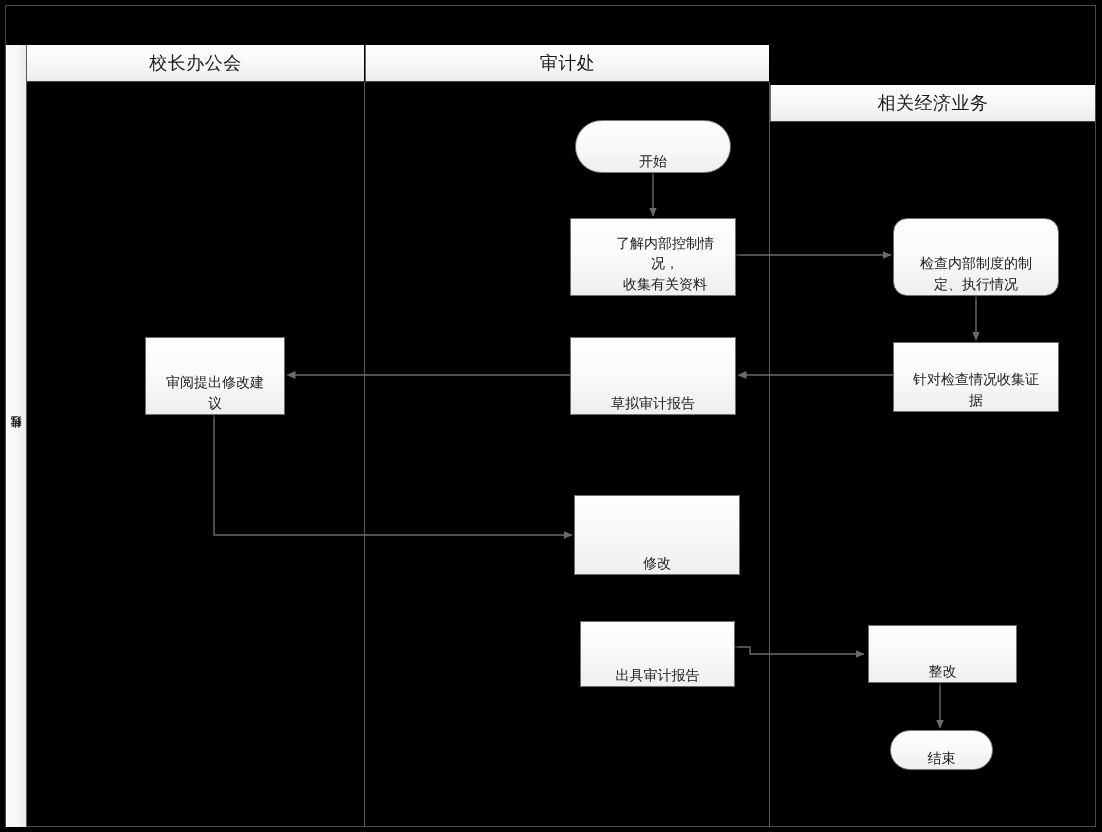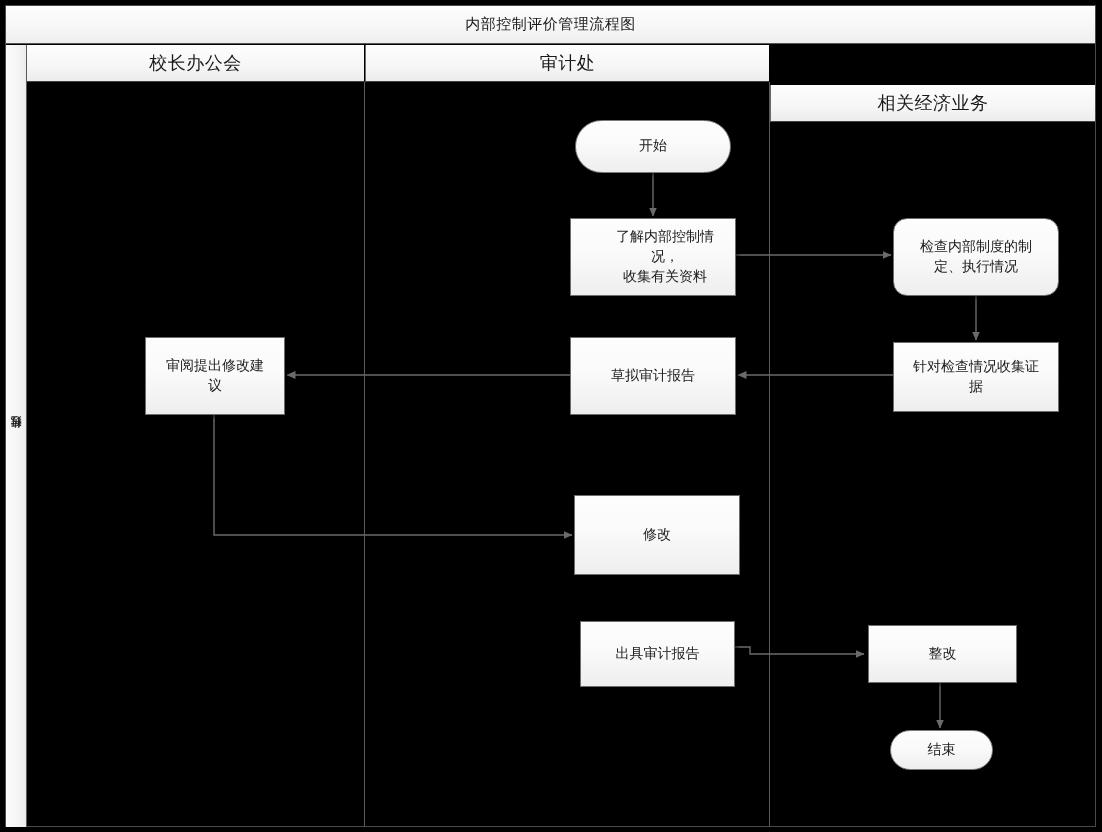--- a/index.html
+++ b/index.html
@@ -106,21 +106,21 @@
     background: #5c5c5c;
   }
   #divider-1 { left: 364px; }
   #divider-2 { left: 769px; }
 
   
   .node {
     position: absolute;
     box-sizing: border-box;
     display: flex;
-    align-items: center;
+    align-items: flex-end;
     justify-content: center;
     text-align: center;
     font-size: 14px;
     color: #1b1b1b;
     line-height: 1.45;
     background: linear-gradient(to bottom, #fdfdfd 0%, #fafafa 45%, #eeeeee 100%);
     border: 1px solid #6d6d6d;
     box-shadow: 3px 3px 2px rgba(0,0,0,0.45);
   }
   .node.terminator {
@@ -143,23 +143,20 @@
     pointer-events: none;
   }
 </style>
 </head>
 <body>
 
 <div id="canvas">
 
   <div class="outer-frame"></div>
 
-  <div class="title-bar">
-    <span class="title-text">内部控制评价管理流程图</span>
-  </div>
 
   <div class="phase-col">
     <span class="phase-text">执行过程</span>
   </div>
 
   <div class="lane-header" id="lane-h-0">
     <span class="lh-text">校长办公会</span>
   </div>
   <div class="lane-header" id="lane-h-1">
     <span class="lh-text">审计处</span>

